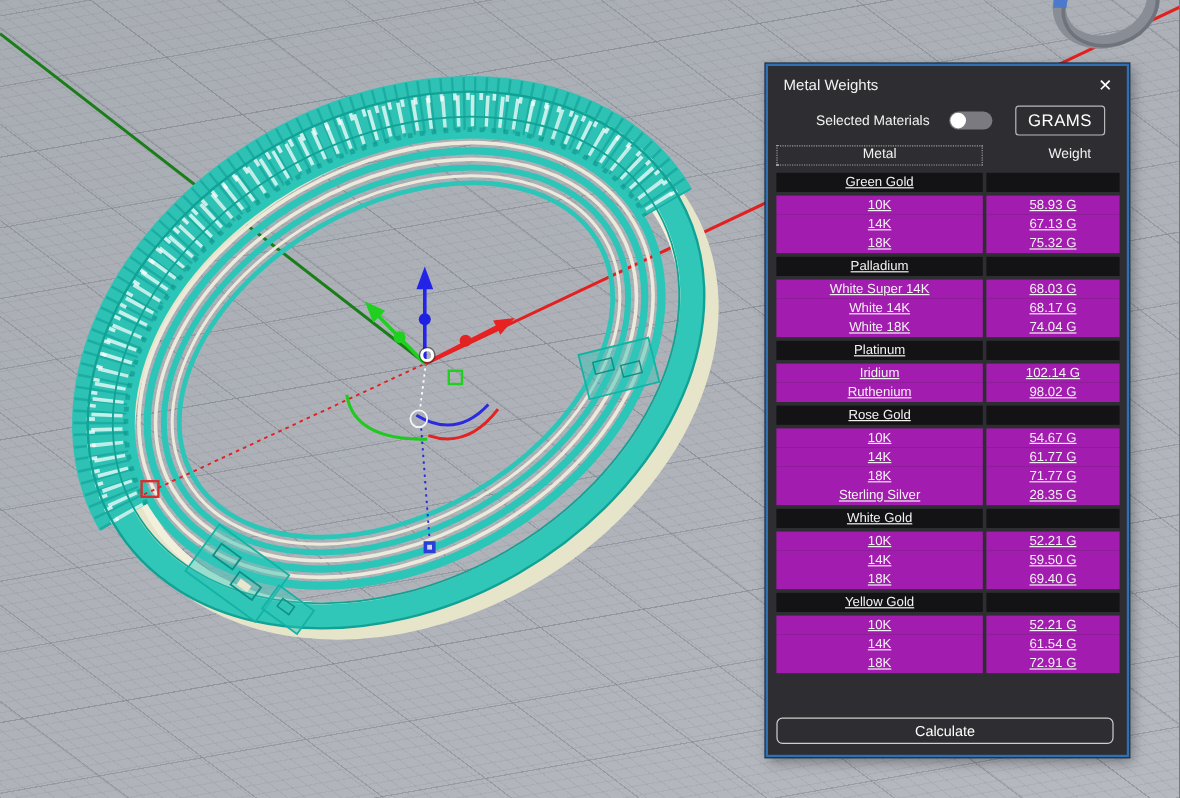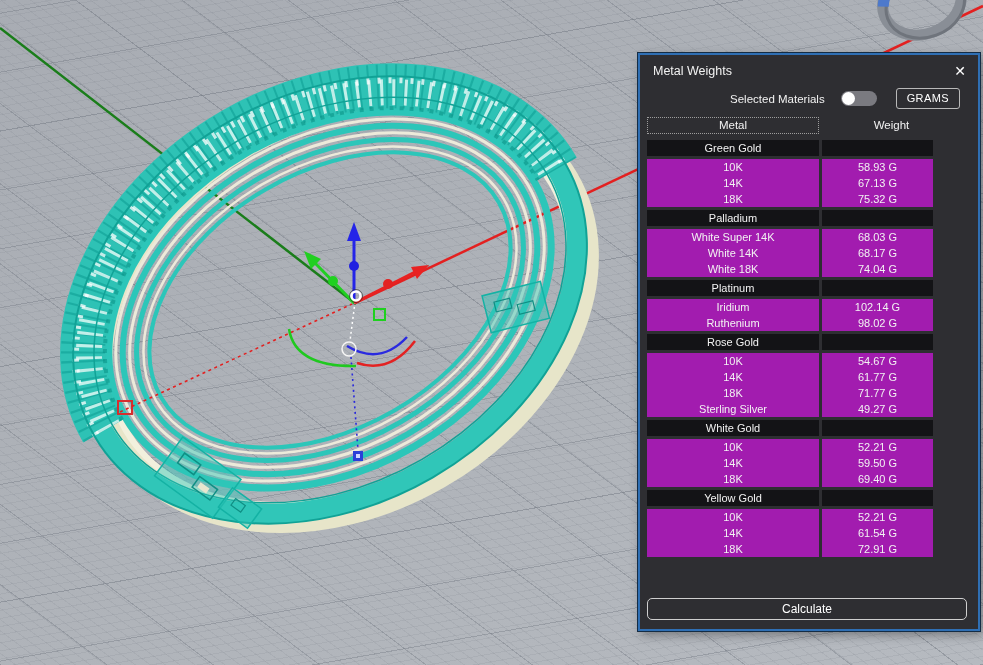--- a/index.html
+++ b/index.html
@@ -8,42 +8,42 @@
   
   #viewport{position:absolute;inset:0;
     background-image:
       repeating-linear-gradient(350deg, rgba(110,116,126,.38) 0 1px, transparent 1px 58px),
       repeating-linear-gradient(37deg,  rgba(110,116,126,.38) 0 1px, transparent 1px 64px),
       repeating-linear-gradient(350deg, rgba(110,116,126,.12) 0 1px, transparent 1px 8px),
       repeating-linear-gradient(37deg,  rgba(110,116,126,.12) 0 1px, transparent 1px 9px),
       linear-gradient(155deg,#a8acb3 0%,#afb3b9 55%,#b6bac0 100%);}
   #scene{position:absolute;inset:0;}
   
-  #panel{position:absolute;left:638px;top:53px;width:342px;height:578px;
+  #panel{position:absolute;left:638px;top:53px;width:303px;height:578px;
     box-sizing:border-box;background:#2e2e32;border:2px solid #2f6fb4;
     box-shadow:0 0 0 1px #142c44, 3px 4px 10px rgba(0,0,0,.35);
     display:flex;flex-direction:column;color:#f2f2f2;}
   .p-header{display:flex;align-items:center;justify-content:space-between;
     padding:9px 10px 2px 13px;font-size:12.5px;}
   .p-close{font-size:14px;line-height:14px;color:#fff;padding:0 2px;cursor:default;}
   .p-controls{display:flex;align-items:center;justify-content:flex-end;
     padding:8px 18px 6px 0;font-size:11.5px;}
   .toggle{width:36px;height:15px;border-radius:8px;background:#7a7a80;
     margin-left:16px;position:relative;flex:none;}
   .toggle .knob{position:absolute;left:1px;top:1px;width:13px;height:13px;
     border-radius:50%;background:#ffffff;}
-  .grams-btn{margin-left:19px;padding:3px 10px 4px;font-size:11px;letter-spacing:.4px;
+  .grams-btn{margin-left:19px;padding:3px 10px 4px;font-size:14px;letter-spacing:.4px;
     color:#fff;background:transparent;border:1px solid #b9b9b9;border-radius:3px;
     font-family:"Liberation Sans",sans-serif;}
   .col-headers{display:grid;grid-template-columns:172px 111px;column-gap:17px;
     padding:2px 0 3px 7px;font-size:11.5px;}
   .col-headers .metal-h{border:1px dotted #9d9d9d;text-align:center;padding:1px 0 2px;}
   .col-headers .weight-h{text-align:center;padding:2px 0;}
   #weights-table{padding-left:7px;font-size:11px;}
-  .row{display:grid;grid-template-columns:172px 111px;column-gap:3px;}
+  .row{display:grid;grid-template-columns:172px 111px;column-gap:3px;text-decoration:underline;}
   .row.section{margin:3px 0;}
   .row.section .cell{background:#131316;height:16px;line-height:16px;text-align:center;}
   .row.data .cell{background:#a21caf;height:16px;line-height:16px;text-align:center;}
   .calc-btn{margin:auto 11px 9px 7px;height:22px;background:transparent;color:#fff;
     border:1px solid #cfcfcf;border-radius:5px;font-size:12px;
     font-family:"Liberation Sans",sans-serif;}
 </style>
 </head>
 <body>
 
@@ -208,21 +208,21 @@
         <div class="row data">
           <div class="cell label">14K</div>
           <div class="cell value">61.77 G</div>
         </div>
         <div class="row data">
           <div class="cell label">18K</div>
           <div class="cell value">71.77 G</div>
         </div>
         <div class="row data">
           <div class="cell label">Sterling Silver</div>
-          <div class="cell value">49.27 G</div>
+          <div class="cell value">28.35 G</div>
         </div>
         <div class="row section">
           <div class="cell name">White Gold</div>
           <div class="cell"></div>
         </div>
         <div class="row data">
           <div class="cell label">10K</div>
           <div class="cell value">52.21 G</div>
         </div>
         <div class="row data">

